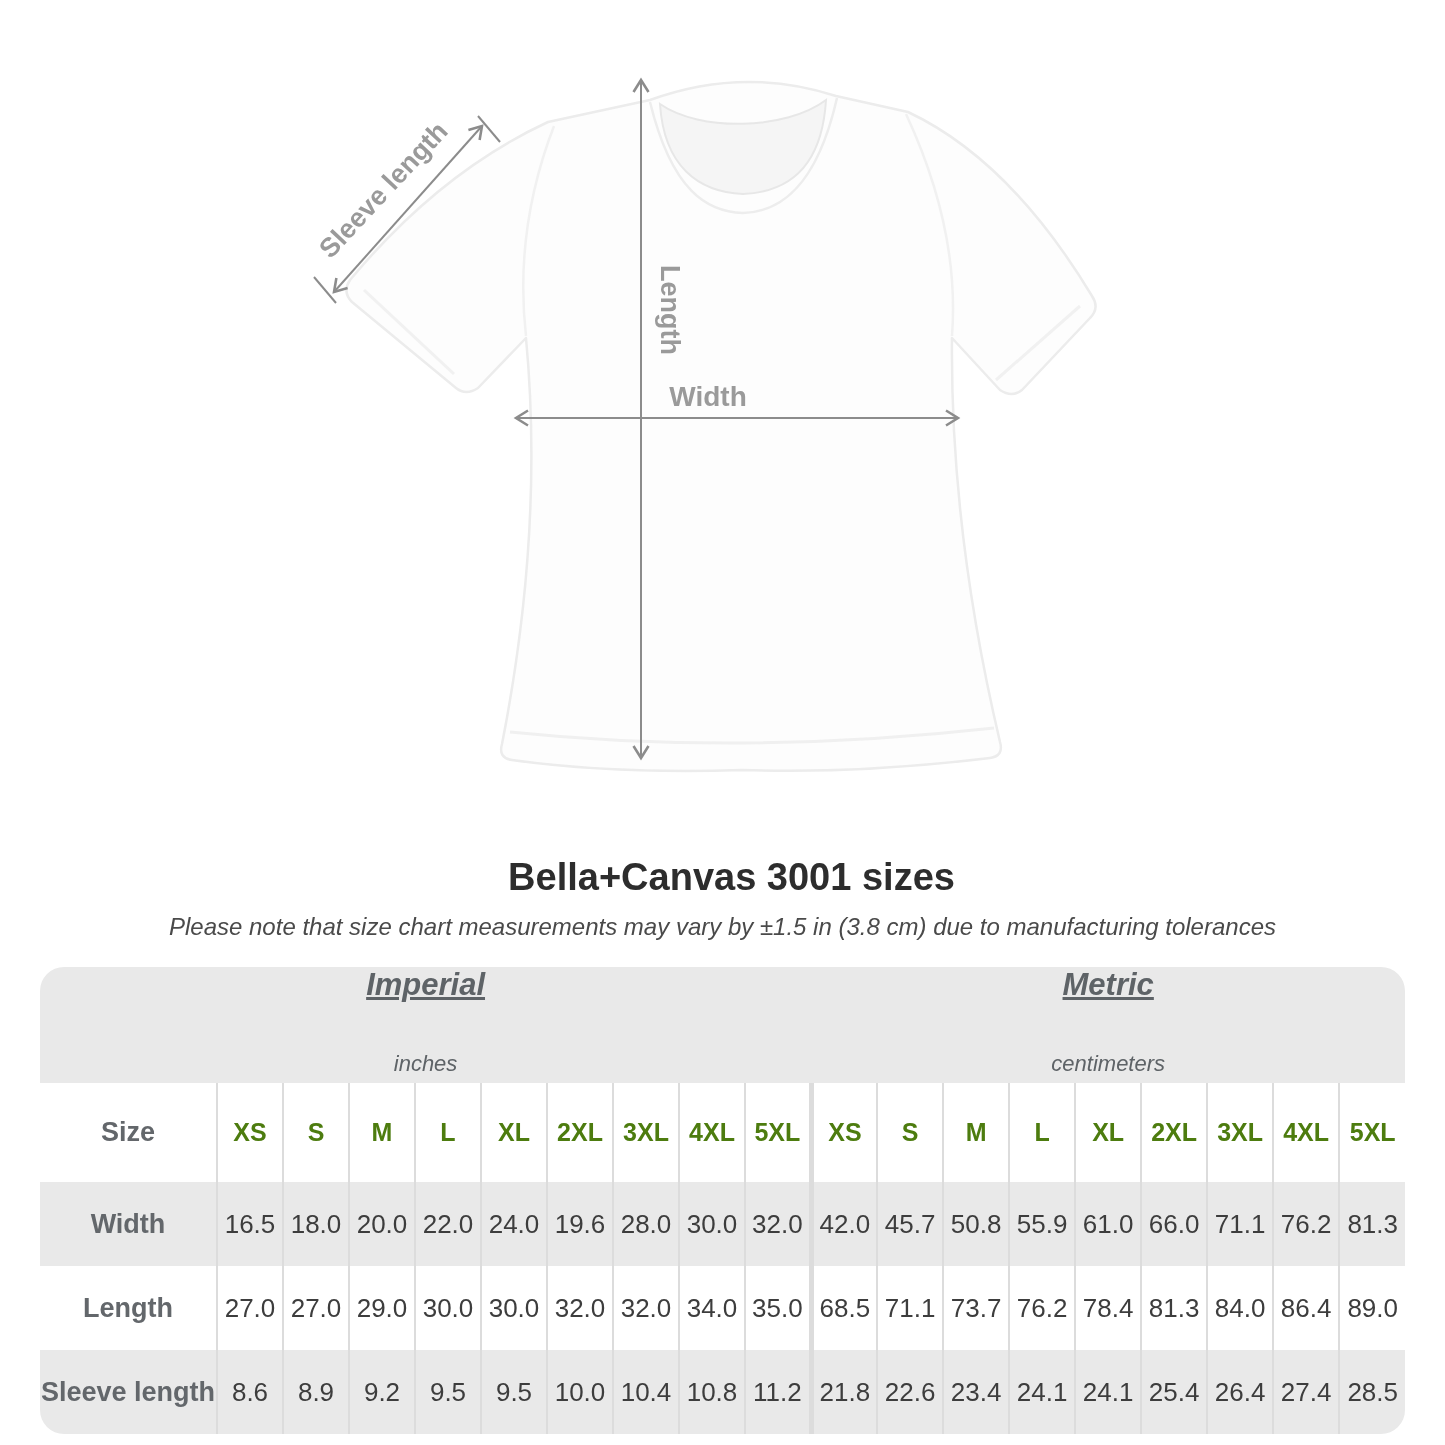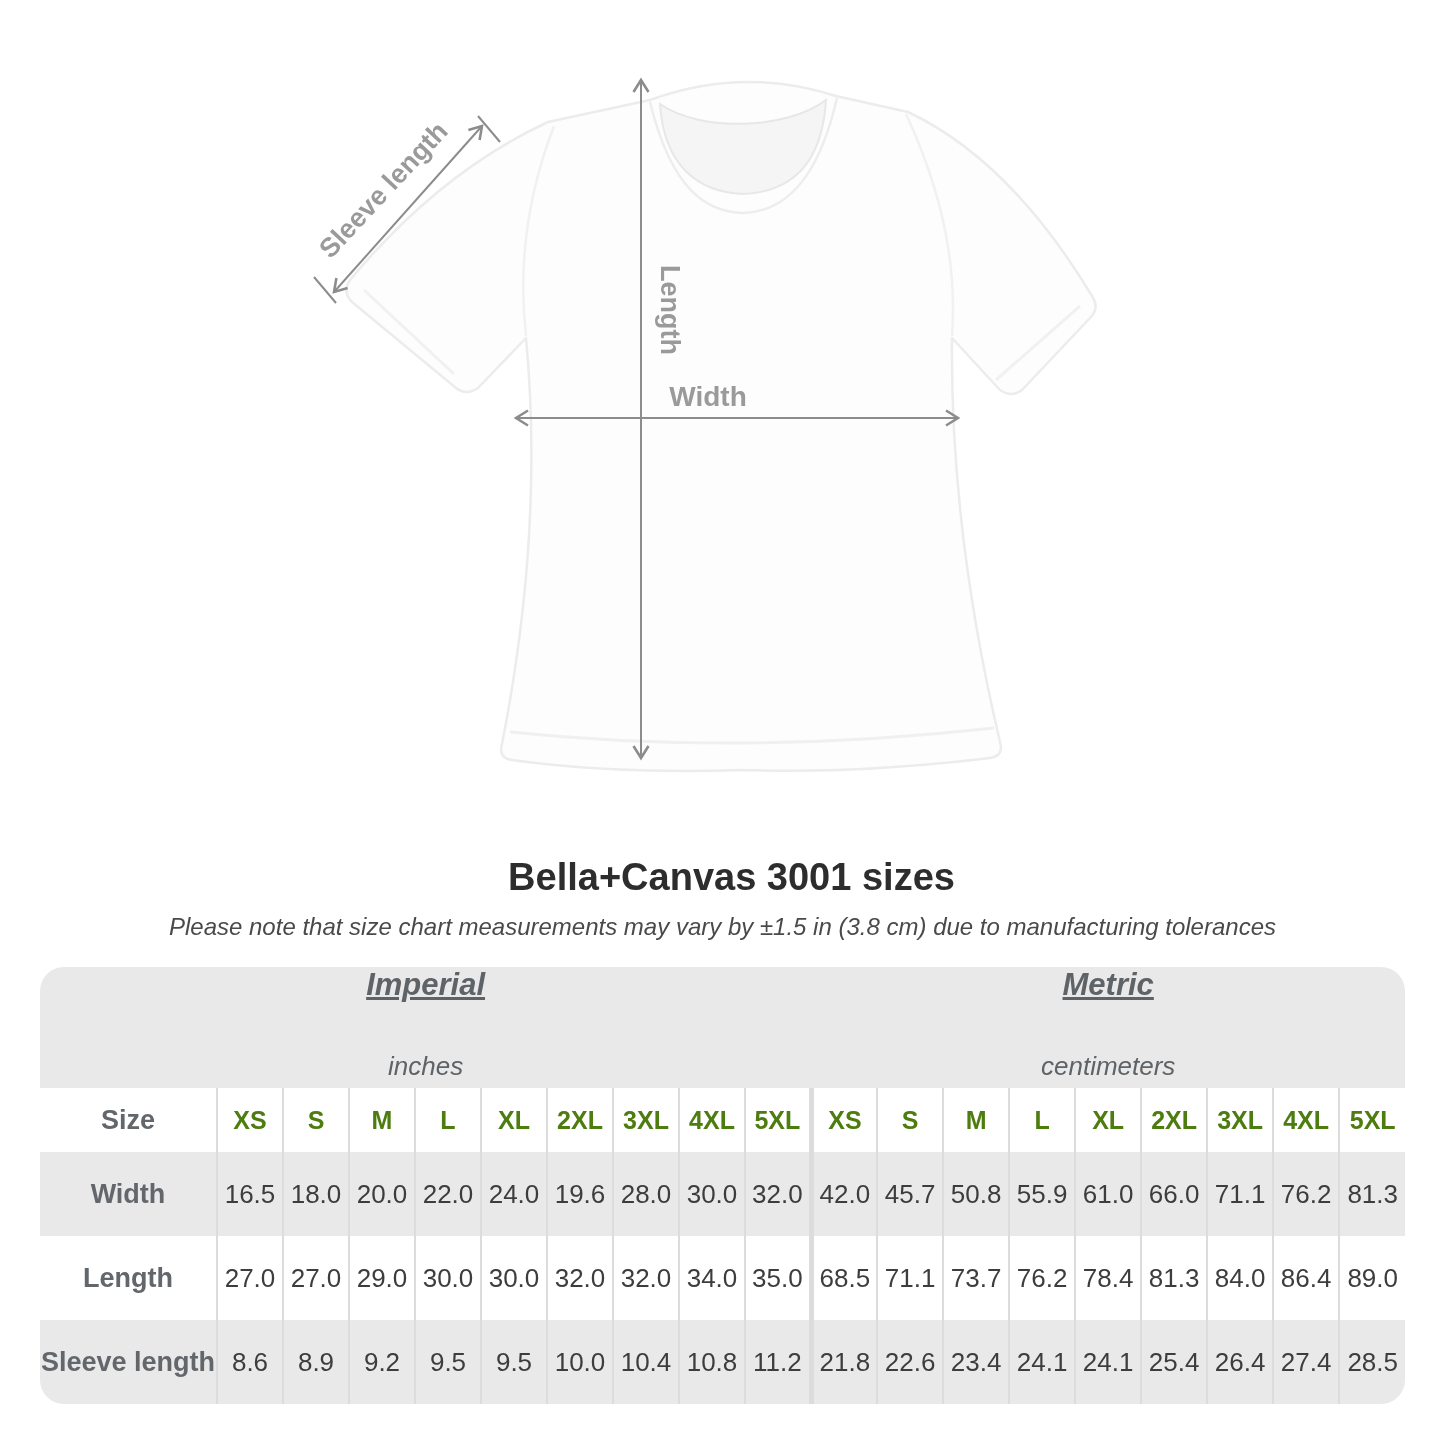--- a/index.html
+++ b/index.html
@@ -59,26 +59,26 @@
   }
   .gtitle {
     font-size: 31px;
     font-weight: bold;
     font-style: italic;
     color: #5e6367;
     margin-bottom: 8px;
     text-decoration: underline;
   }
   .gsub {
-    font-size: 26px;
+    font-size: 22px;
     font-style: italic;
     color: #5e6367;
     margin-top: 48px;
   }
-  tr.szrow  { background: #ffffff; height: 64px; }
+  tr.szrow  { background: #ffffff; height: 99px; }
   tr.gray   { background: #e9e9e9; height: 84px; }
   tr.white  { background: #ffffff; height: 84px; }
   .size-table td {
     text-align: center;
     vertical-align: middle;
     font-size: 26px;
     color: #3d3d3d;
   }
   td.rl {
     font-weight: bold;

